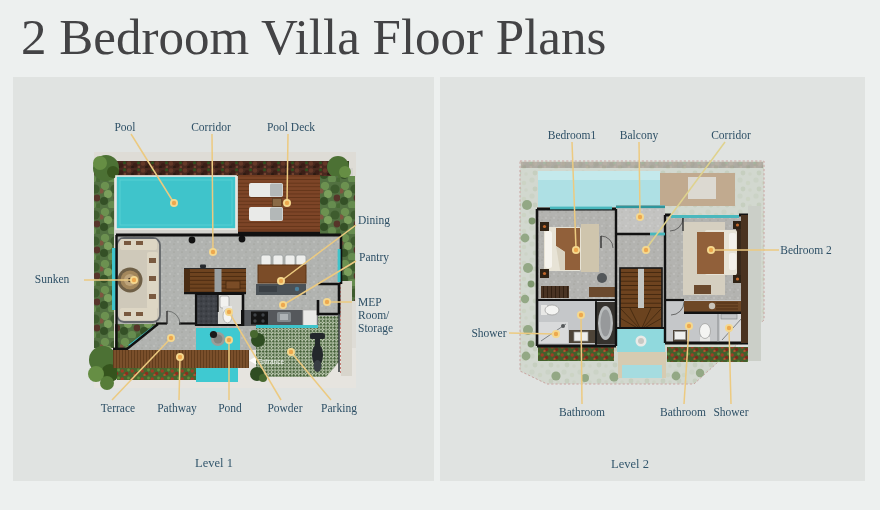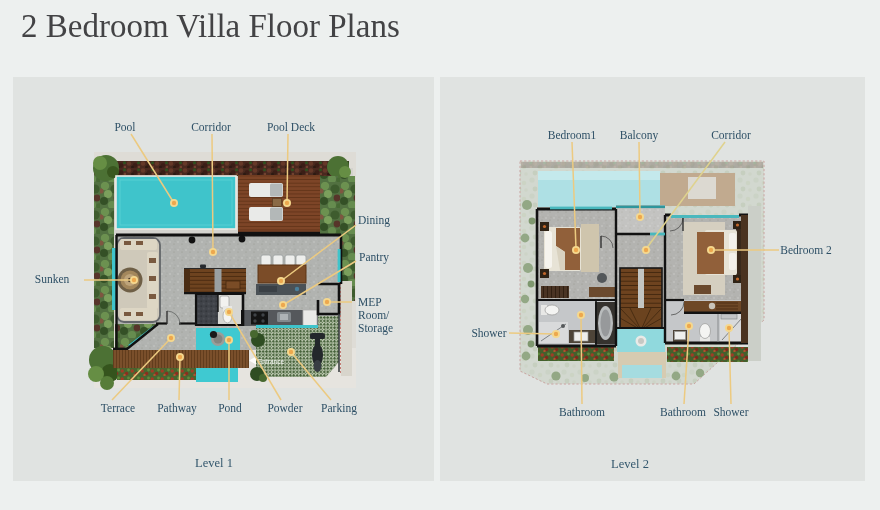--- a/index.html
+++ b/index.html
@@ -1,20 +1,20 @@
 <!DOCTYPE html>
 <html><head>
 <meta charset="utf-8">
 <style>
 html,body{margin:0;padding:0;}
 body{width:880px;height:510px;background:#edf0ef;font-family:"Liberation Serif",serif;overflow:hidden;position:relative;}
 .panel{position:absolute;background:#e0e3e1;}
 #p1{left:13px;top:77px;width:421px;height:404px;}
 #p2{left:440px;top:77px;width:425px;height:404px;}
-h1{position:absolute;left:21px;top:8px;margin:0;font-weight:normal;font-size:33px;color:#434345;font-family:"Liberation Serif",serif;letter-spacing:0px;}
+h1{position:absolute;left:21px;top:8px;margin:0;font-weight:normal;font-size:51px;color:#434345;font-family:"Liberation Serif",serif;letter-spacing:0px;}
 svg{position:absolute;display:block;}
 </style>
 </head>
 <body>
 
 <h1>2 Bedroom Villa Floor Plans</h1>
 
 <div class="panel" id="p1"></div>
 
 <div class="panel" id="p2"></div>

